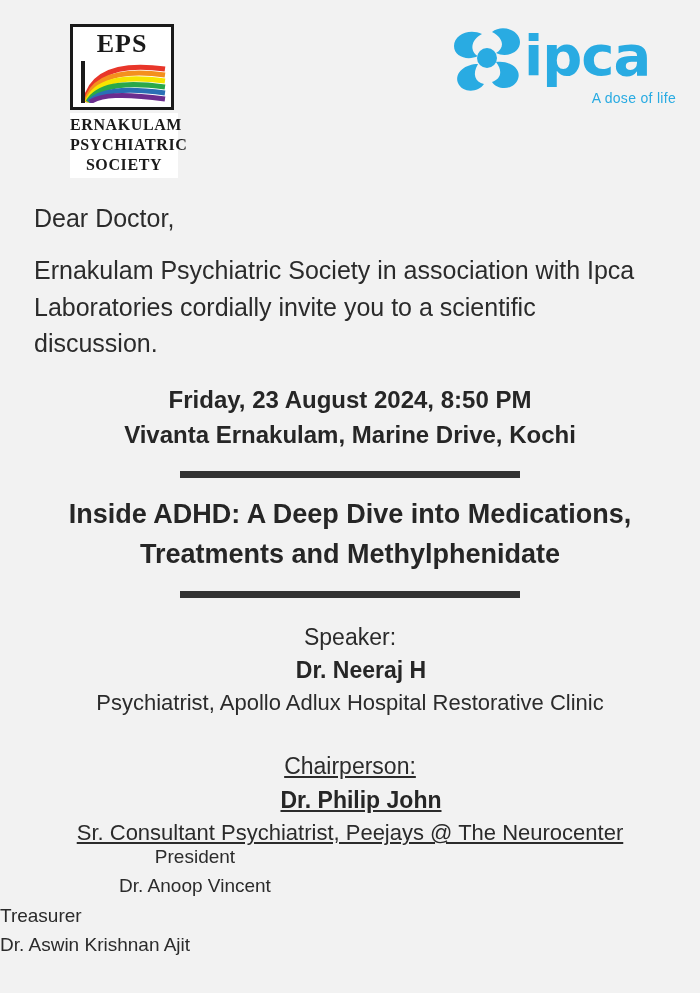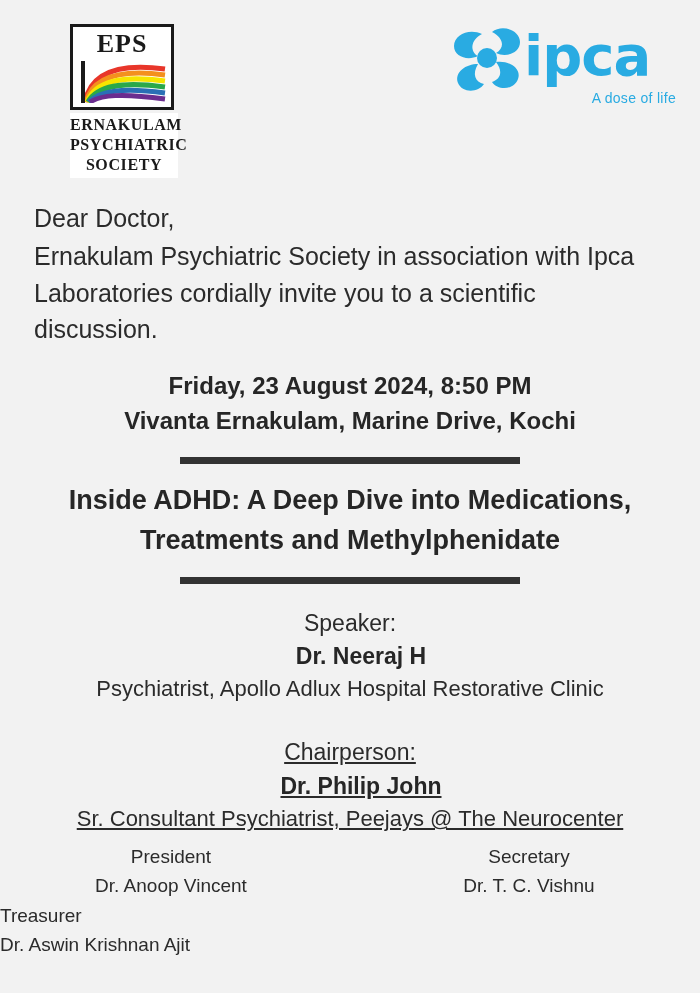--- a/index.html
+++ b/index.html
@@ -112,21 +112,21 @@
     margin: 0 34px;
     font-size: 25px;
     line-height: 1.45;
     color: #2b2b2b;
     font-weight: 400;
   }
   .intro p {
     margin: 0;
   }
   .intro .greet {
-    margin-bottom: 2px;
+    margin-bottom: 16px;
   }
 
   .when {
     margin: 22px 0 0 0;
     text-align: center;
     font-size: 24px;
     font-weight: bold;
     line-height: 1.45;
     color: #262626;
   }
@@ -184,21 +184,21 @@
   
   .officers {
     position: absolute;
     left: 0;
     right: 0;
     bottom: 34px;
   }
   .officers-row {
     display: flex;
     justify-content: space-between;
-    padding: 0 46px;
+    padding: 0 70px;
   }
   .officer {
     text-align: center;
     width: 250px;
   }
   .officer-role {
     font-size: 19px;
     line-height: 1.5;
     color: #2b2b2b;
   }
@@ -279,24 +279,20 @@
     <div class="role-name">Dr. Philip John</div>
     <div class="role-affil">Sr. Consultant Psychiatrist, Peejays @ The Neurocenter</div>
   </div>
 
   <div class="officers">
     <div class="officers-row">
       <div class="officer">
         <div class="officer-role">President</div>
         <div class="officer-name">Dr. Anoop Vincent</div>
       </div>
-      <div class="officer">
-        <div class="officer-role">Secretary</div>
-        <div class="officer-name">Dr. T. C. Vishnu</div>
-      </div>
     </div>
     <div class="officer-center">
       <div class="officer-role">Treasurer</div>
       <div class="officer-name">Dr. Aswin Krishnan Ajit</div>
     </div>
   </div>
 
 </div>
 
 </body></html>

